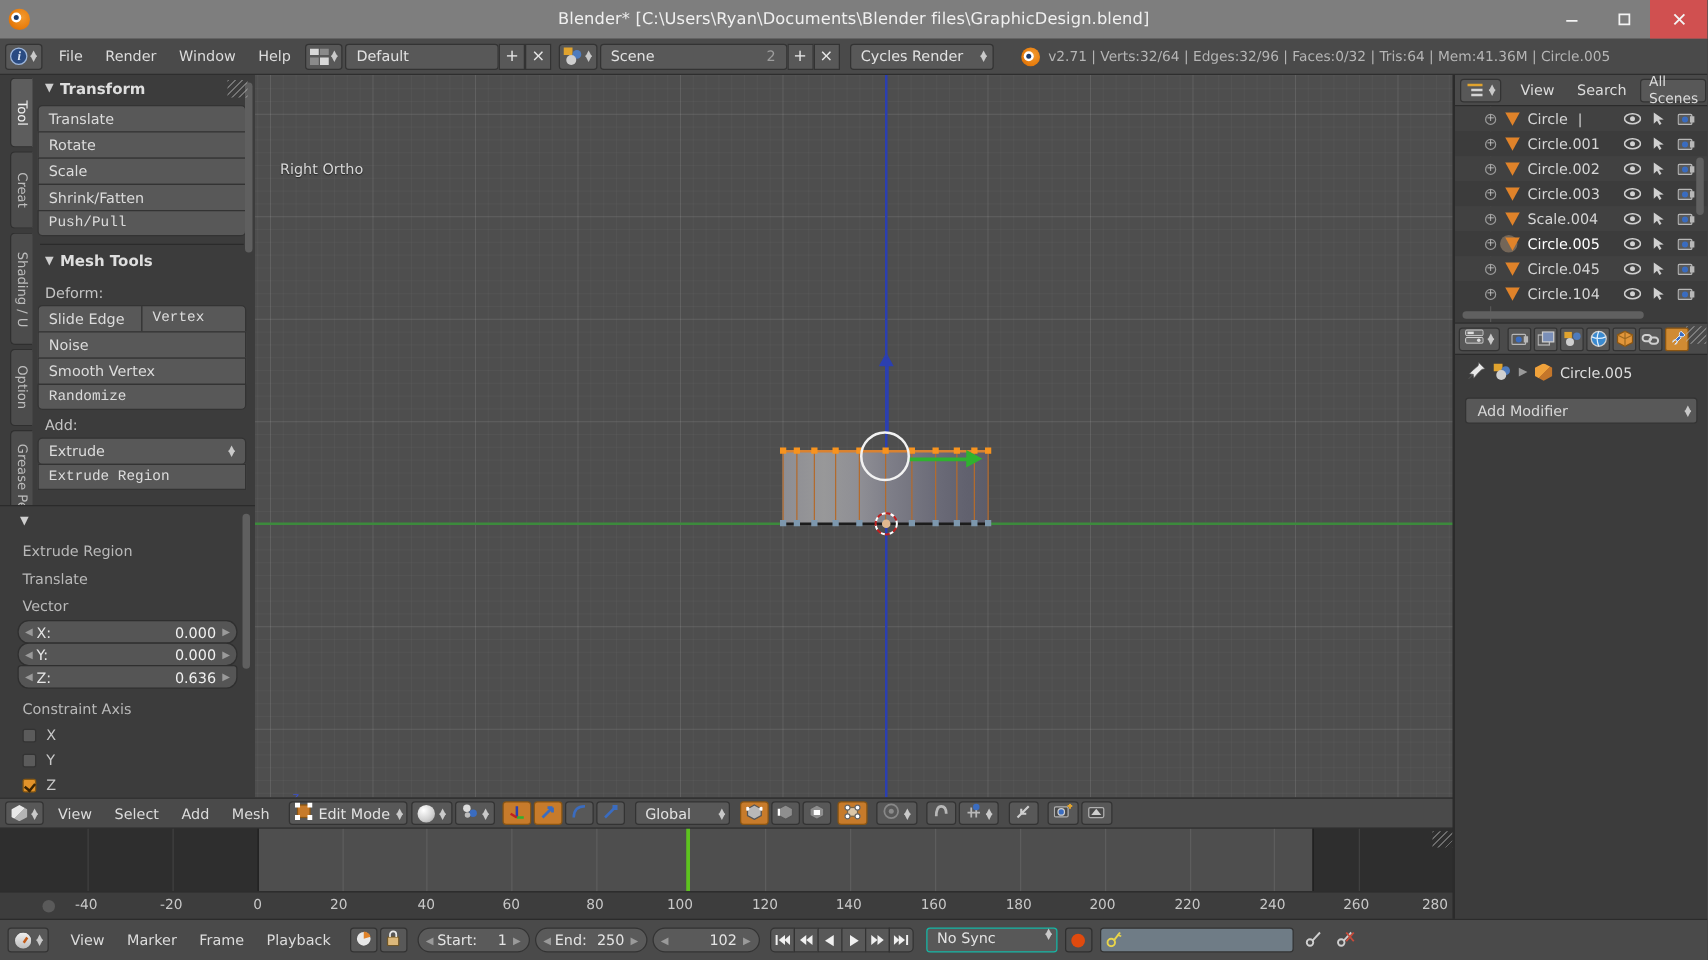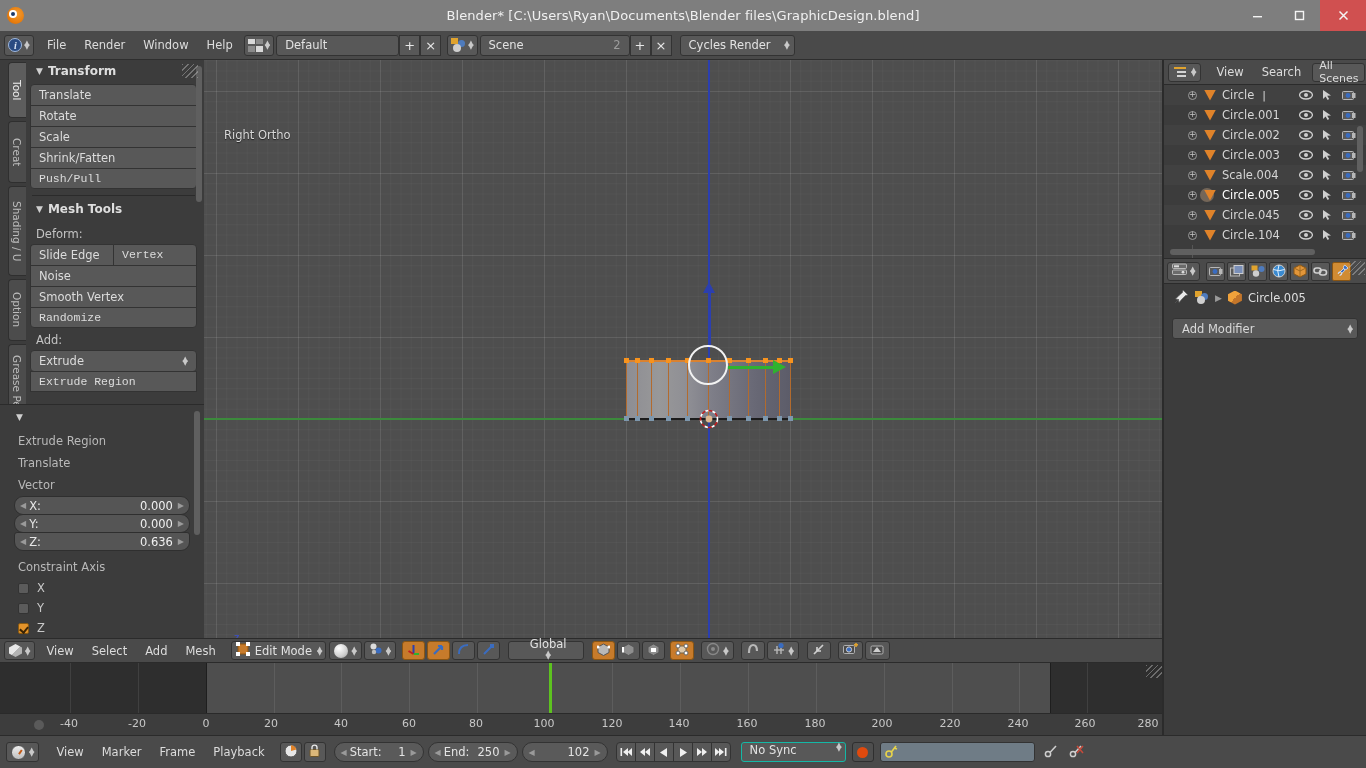--- a/index.html
+++ b/index.html
@@ -259,22 +259,22 @@
     color:#e2e2e2; font-size:11.5px; margin-right:3px;
   }
   .cube-ico {
     width:13px; height:13px;
     background:linear-gradient(135deg,#e8e8e8 0 50%, #b4b4b4 50% 100%);
     clip-path:polygon(50% 0,100% 27%,100% 74%,50% 100%,0 74%,0 27%);
   }
   .sphere-ico { width:14px; height:14px; border-radius:50%; background:radial-gradient(circle at 35% 30%, #fff, #cfcfcf 60%, #9a9a9a); }
   .orient-select {
     height:19px; width:76px; background:#585858; border:1px solid #333; border-radius:3px;
-    display:flex; align-items:center; justify-content:flex-end; padding:0 3px 0 7px;
-    color:#e2e2e2; font-size:11.5px; margin:0 3px;flex-direction:column;
+    display:flex; align-items:center; justify-content:space-between; padding:0 3px 0 7px;
+    color:#e2e2e2; font-size:11.5px; margin:0 3px;
   }
 
   
   .timeline {
     position:absolute; left:0; top:663px; width:1164px; height:72px;
     background:#333;
   }
   .tl-inrange { position:absolute; left:207px; top:0; width:843px; height:50px; background:#4e4e4e; }
   .tl-out-l { position:absolute; left:0; top:0; width:207px; height:50px; background:#2e2e2e; }
   .tl-out-r { position:absolute; left:1050px; top:0; width:114px; height:50px; background:#2e2e2e; }
@@ -491,20 +491,24 @@
       <span style="color:#9d9d9d">2</span>
     </div>
     <div class="tb-sqbtn">+</div>
     <div class="tb-sqbtn" style="margin-right:8px">×</div>
     <div class="engine-select">
       <span>Cycles Render</span>
       <span class="spin-arrows">
           <span>▲</span>
           <span>▼</span>
         </span>
+    </div>
+    <div style="display:flex;align-items:center;gap:7px;margin-left:22px">
+      <span class="blender-logo" style="width:15px;height:15px"></span>
+      <span class="statustext">v2.71 | Verts:32/64 | Edges:32/96 | Faces:0/32 | Tris:64 | Mem:41.36M | Circle.005</span>
     </div>
   </div>
 
   <div class="viewport">
     <div class="grid-layer">
       <div class="gl-minor"></div>
       <div class="gl-major"></div>
     </div>
     <div class="axis-y"></div>
     <div class="axis-z"></div>

